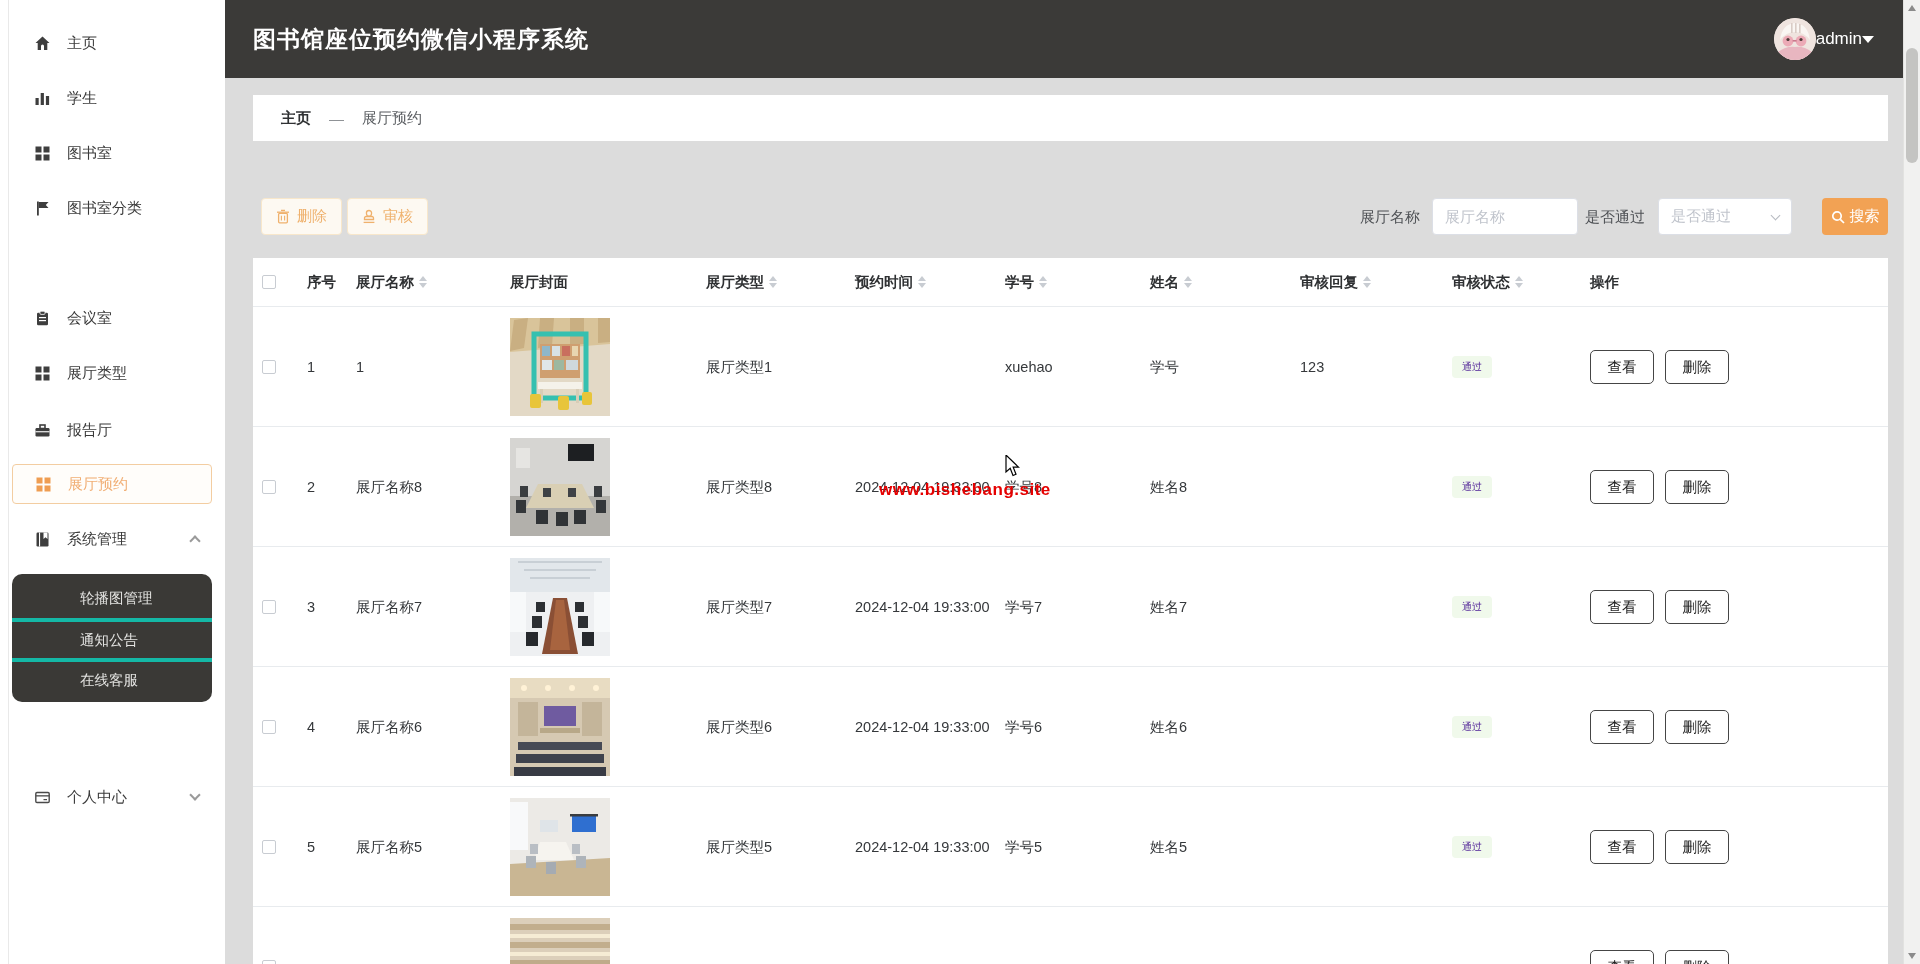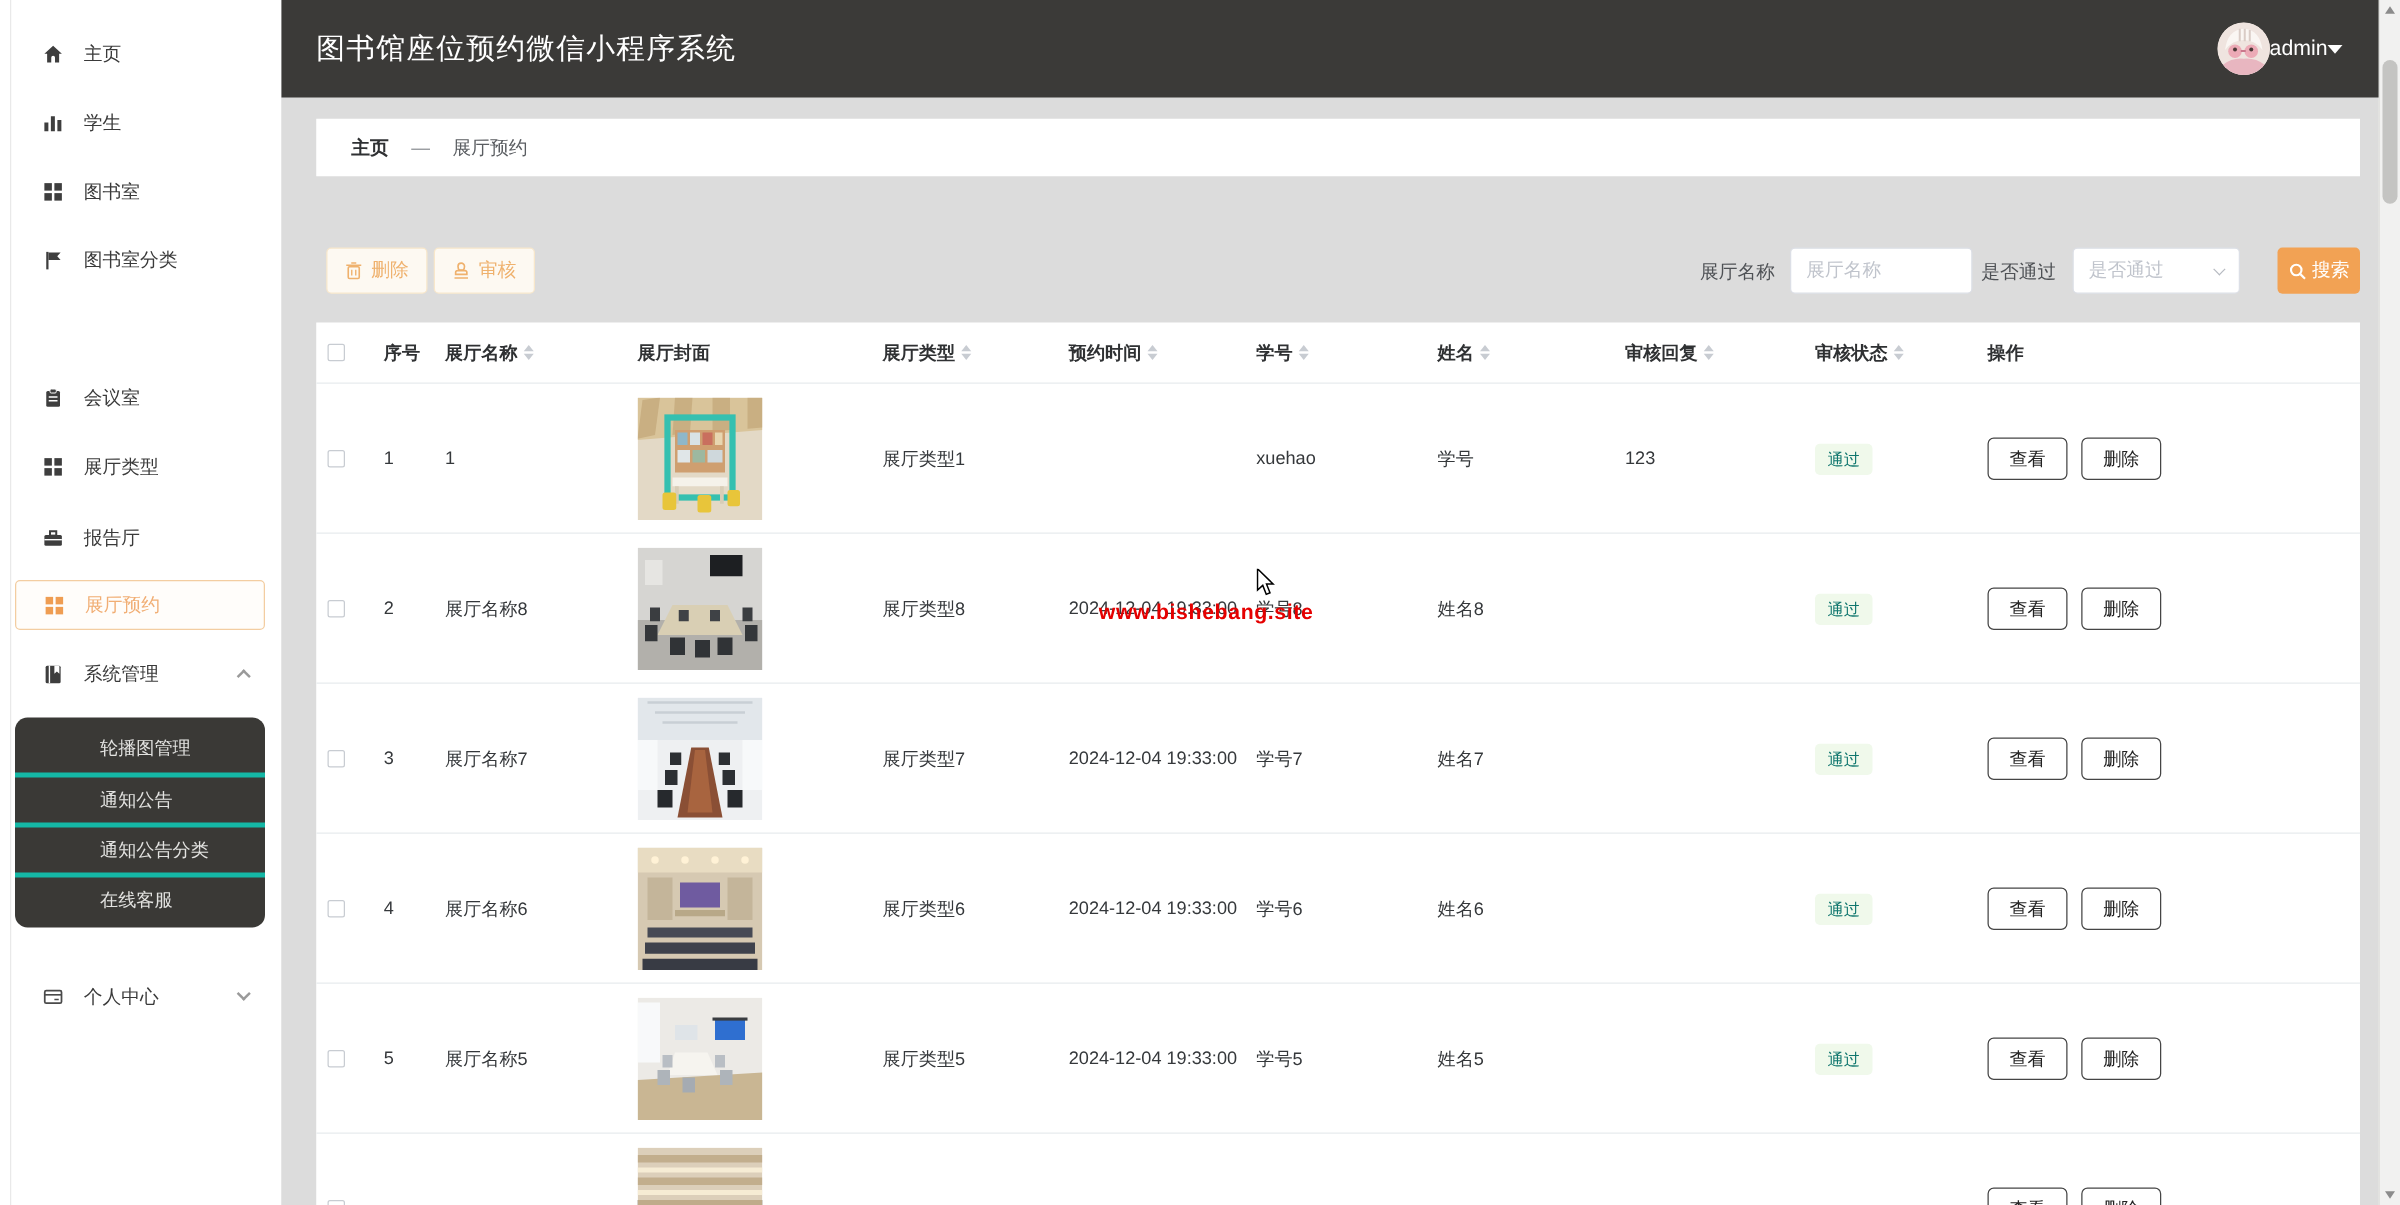--- a/index.html
+++ b/index.html
@@ -14,21 +14,21 @@
   .side-item.active{left:12px;width:200px;padding-left:22px;border:1px solid #f3cda1;border-radius:4px;background:#fffdfa;color:#f1ae74}
   .chev{width:8px;height:8px;border-right:2px solid #9a9a9a;border-bottom:2px solid #9a9a9a;display:inline-block;position:absolute;right:26px}
   .chev.up{transform:rotate(-135deg);top:18px}
   .chev.down{transform:rotate(45deg);top:14px}
   .submenu{position:absolute;left:12px;top:574px;width:200px;background:#3a3936;border-radius:10px;padding:4px 0;z-index:6}
   .sub-item{height:40px;display:flex;align-items:center;padding-left:68px;font-size:14.5px;color:#e3e3e1;cursor:pointer}
   .sub-item + .sub-item{border-top:4px solid #14b8a6}
 
   
   .header{position:absolute;left:225px;top:0;width:1695px;height:78px;background:#3b3a38}
-  .header-title{position:absolute;left:28px;top:50%;transform:translateY(-50%);color:#fff;font-size:23px;font-weight:normal;letter-spacing:1px}
+  .header-title{position:absolute;left:28px;top:50%;transform:translateY(-50%);color:#fff;font-size:23px;font-weight:bold;letter-spacing:1px}
   .user{position:absolute;right:46px;top:50%;transform:translateY(-50%);display:flex;align-items:center;gap:0;color:#fff;font-size:17px;cursor:pointer}
   .avatar{width:42px;height:42px;border-radius:50%;overflow:hidden;background:#efe4df}
   .caret-dn{width:0;height:0;border-left:6px solid transparent;border-right:6px solid transparent;border-top:7px solid #fff}
 
   
   .breadcrumb{position:absolute;left:253px;top:95px;width:1635px;height:46px;background:#fff;display:flex;align-items:center;padding-left:28px;gap:18px;font-size:15px;z-index:2}
   .bc-home{font-weight:bold;color:#2f3133;cursor:pointer}
   .bc-sep{color:#8f9296}
   .bc-cur{color:#5a5d61}
 
@@ -53,21 +53,21 @@
   .row{position:absolute;left:0;width:100%;height:120px;border-top:1px solid #e8ebee}
   .r1{top:48px}.r2{top:168px}.r3{top:288px}.r4{top:408px}.r5{top:528px}.r6{top:648px}
   .cell{top:0;height:120px;font-size:14.5px;color:#35383b}
   .c-check{left:9px}.c-idx{left:54px}.c-name{left:103px}.c-img{left:257px}.c-type{left:453px}
   .c-time{left:602px}.c-sno{left:752px}.c-pname{left:897px}.c-reply{left:1047px}.c-status{left:1199px}
   .c-ops{left:1337px;gap:11px}
   .sorters{display:inline-flex;flex-direction:column;gap:2px}
   .s-up{width:0;height:0;border-left:4px solid transparent;border-right:4px solid transparent;border-bottom:5px solid #c8ccd2}
   .s-dn{width:0;height:0;border-left:4px solid transparent;border-right:4px solid transparent;border-top:5px solid #c8ccd2}
   .cbx{appearance:none;width:14px;height:14px;border:1px solid #c8ccd2;border-radius:2px;background:#fff;cursor:pointer}
-  .badge{background:#f0f9eb;color:#0f766e;font-size:13px;padding:6px 10px;border-radius:4px;line-height:1}
+  .badge{background:#f0f9eb;color:#4c1d95;font-size:10px;padding:6px 10px;border-radius:4px;line-height:1}
   .badge:empty{display:none}
   .btn-op{width:64px;height:34px;background:#fff;border:1px solid #454545;border-radius:5px;font-size:14.5px;color:#222;display:flex;align-items:center;justify-content:center;cursor:pointer;font-family:inherit}
   .cover{width:100px;height:98px;display:block;overflow:hidden}
   .cover svg{display:block}
 
   
   .watermark{position:absolute;left:879px;top:480px;color:#e50000;font-size:17px;font-weight:bold;letter-spacing:.5px;z-index:30}
   .cursor{position:absolute;left:1005px;top:455px;z-index:40;pointer-events:none}
   .scrollbar{position:absolute;right:0;top:0;width:17px;height:964px;background:#f1f1f0;border-left:1px solid #e2e2e0;z-index:50}
   .sb-up{position:absolute;top:5px;left:4px;width:0;height:0;border-left:4px solid transparent;border-right:4px solid transparent;border-bottom:6px solid #8b8b8b}
@@ -151,21 +151,20 @@
         <rect x="5" y="1.5" width="1.1" height="14" fill="#fff"></rect>
         <polygon points="9.5,1.5 13.5,1.5 13.5,8 11.5,6.2 9.5,8" fill="#fff"></polygon>
       </svg>
     <span>系统管理</span>
     <span class="chev up"></span>
   </div>
 
   <div class="submenu">
     <div class="sub-item">轮播图管理</div>
     <div class="sub-item">通知公告</div>
-    <div class="sub-item">通知公告分类</div>
     <div class="sub-item">在线客服</div>
   </div>
 
   <div class="side-item" style="top:777px">
     <svg width="17" height="17" viewBox="0 0 17 17">
         <rect x="1.8" y="3.5" width="13.4" height="10" rx="1.2" fill="none" stroke="#4a4a4a" stroke-width="1.4"></rect>
         <rect x="1.8" y="6.2" width="13.4" height="1.3" fill="#4a4a4a"></rect>
         <rect x="9.5" y="10" width="3.5" height="1.2" fill="#4a4a4a"></rect>
       </svg>
     <span>个人中心</span>

